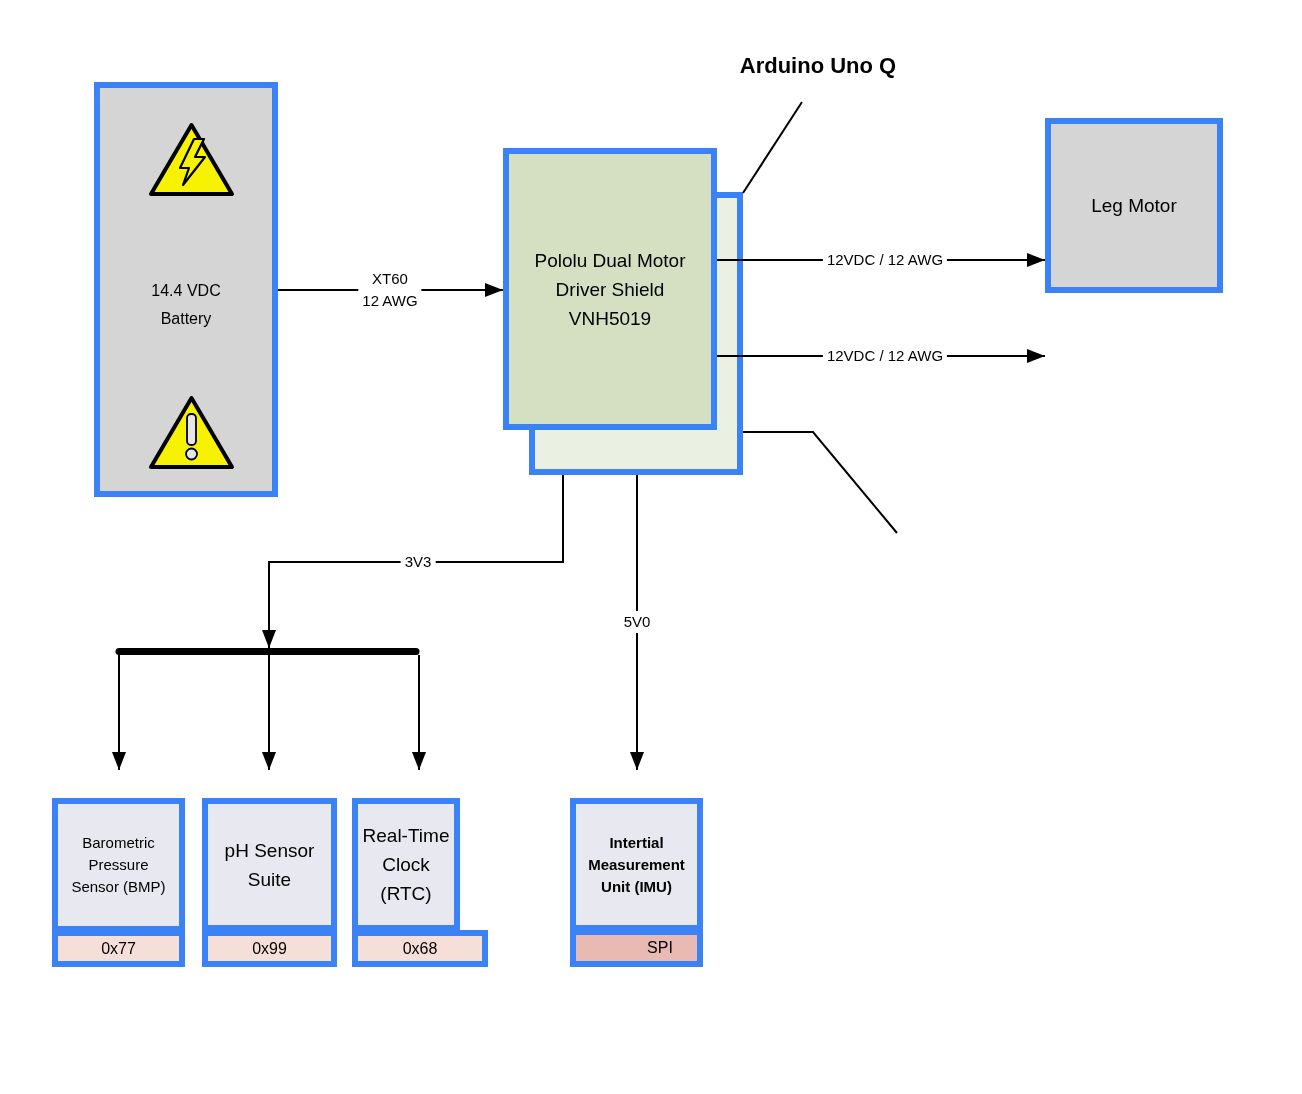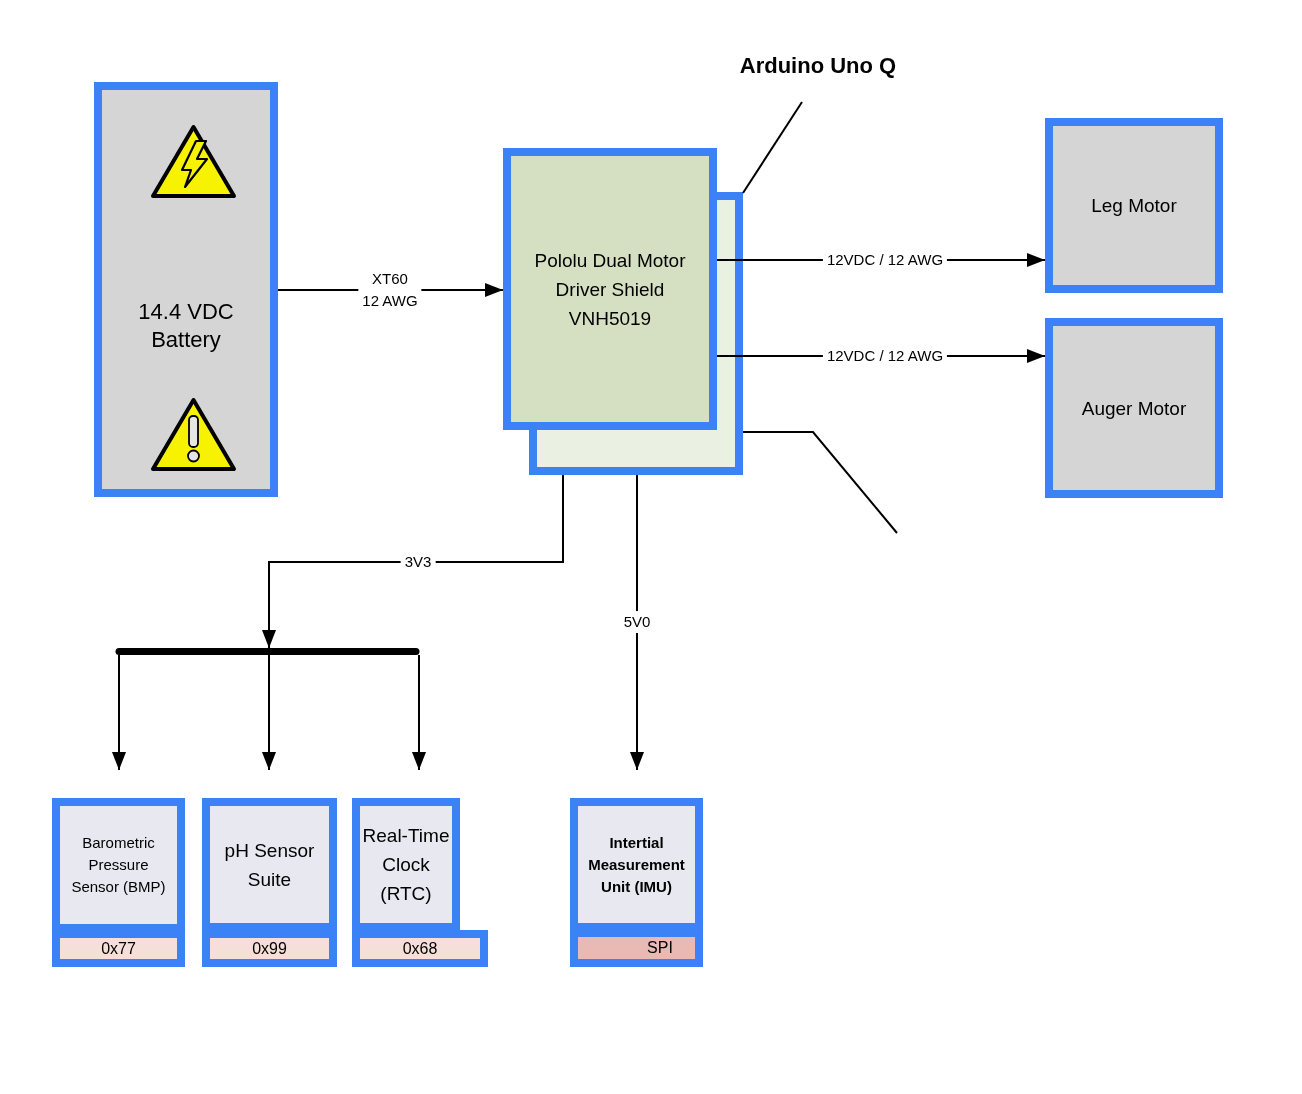--- a/index.html
+++ b/index.html
@@ -1,32 +1,32 @@
 <!DOCTYPE html>
 <html style="--box-gray: #d5d5d5; --shield-green: #d5e0c2; --arduino-green: #eaf0e2; --sensor-lavender: #e8e8f1; --addr-pink: #f6dfd9; --bus-pink: #e9b9b3; --warning-yellow: #f7f300;"><head>
 <meta charset="utf-8">
 <style>
   html,body { margin:0; padding:0; background:#fff; }
   .canvas {
     position:relative; width:1302px; height:1094px; background:#fff;
     font-family:"Liberation Sans", sans-serif; color:#000; overflow:hidden;
   }
-  .box { position:absolute; border:8px solid #3b82f6; box-sizing:border-box;
+  .box { position:absolute; border:6px solid #3b82f6; box-sizing:border-box;
          display:flex; align-items:center; justify-content:center;
          text-align:center; z-index:1; }
   .gray     { background:var(--box-gray); }
   .sage     { background:var(--shield-green); }
   .ltsage   { background:var(--arduino-green); }
   .lavender { background:var(--sensor-lavender);margin-top:28px; }
   .pink     { background:var(--addr-pink); }
   .buspink  { background:var(--bus-pink);padding-left:47px; }
 
   .battery { display:block; }
-  .battery .blabel { position:absolute; left:0; right:0; top:208px;
-                     font-size:22px; line-height:28px; text-align:center; }
+  .battery .blabel { position:absolute; left:0; right:0; top:189px;
+                     font-size:16px; line-height:28px; text-align:center; }
   .warn { position:absolute; left:46px; width:91px; height:81px; }
   .warn.top    { top:31px; }
   .warn.bottom { top:304px; }
 
   .big-label   { font-size:19px; line-height:29px; }
   .small-label { font-size:15px; line-height:22px; }
   .addr-label  { font-size:16px; line-height:22px; }
 
   svg.wires { position:absolute; left:0; top:0; z-index:5; pointer-events:none; }
   svg.wires line, svg.wires polyline { stroke:#000; stroke-width:2; fill:none; }
@@ -70,23 +70,20 @@
   <div class="box sage big-label" style="left:503px; top:148px; width:214px; height:282px;">
     <div>
       <div>Pololu Dual Motor</div>
       <div>Driver Shield</div>
       <div>VNH5019</div>
     </div>
   </div>
 
   <div class="box gray big-label" style="left:1045px; top:118px; width:178px; height:175px;">
     <div>Leg Motor</div>
-  </div>
-  <div class="box gray big-label" style="left:1045px; top:318px; width:178px; height:180px;">
-    <div>Auger Motor</div>
   </div>
 
   <div class="box lavender small-label" style="left:52px; top:770px; width:133px; height:134px;">
     <div>
       <div>Barometric</div>
       <div>Pressure</div>
       <div>Sensor (BMP)</div>
     </div>
   </div>
   <div class="box lavender big-label" style="left:202px; top:770px; width:135px; height:133px;">

